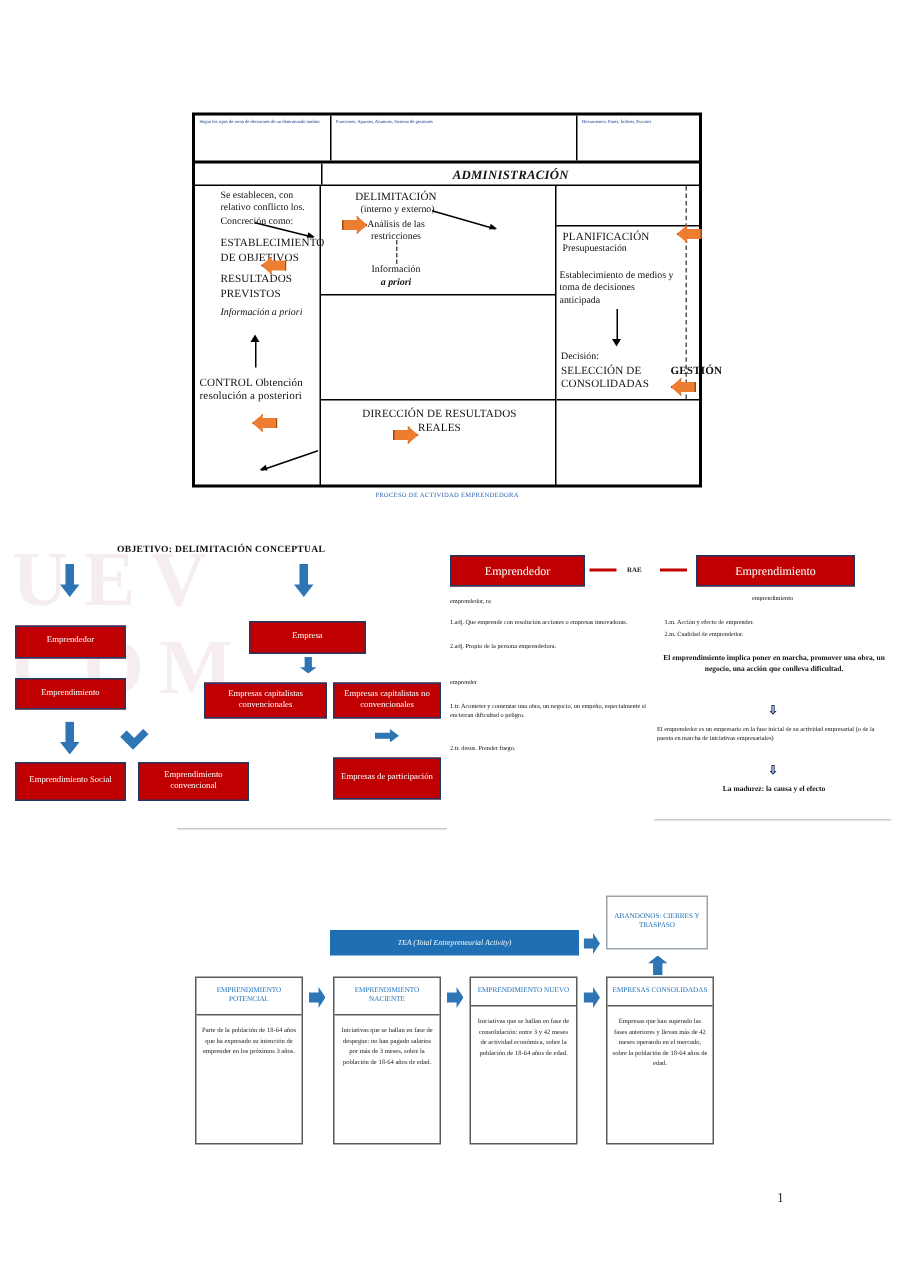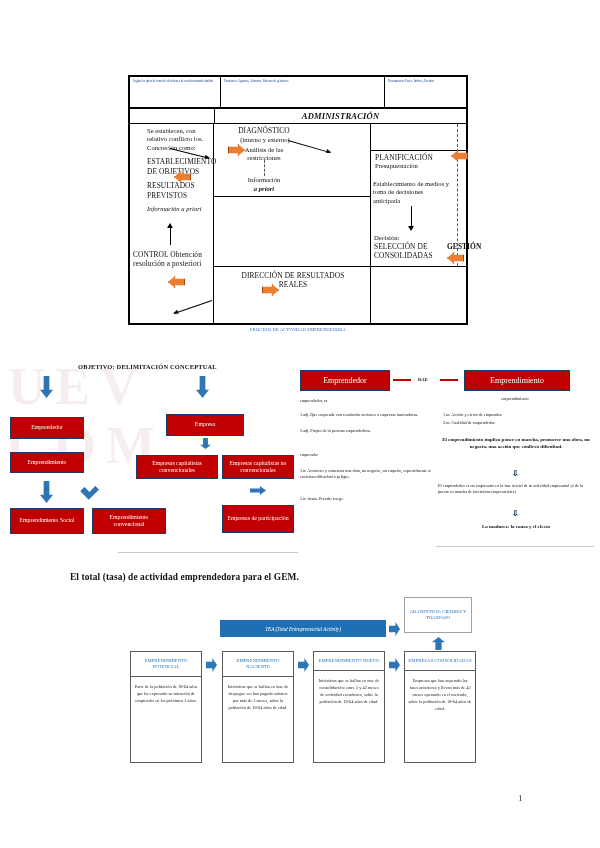--- a/index.html
+++ b/index.html
@@ -142,21 +142,21 @@
         <div class="tx big" style="position:absolute;left:3px;top:126px;width:78px;">CONTROL Obtención resolución a posteriori</div>
         <div class="opin l" style="left:44px;top:47px;">
             <i></i>
           </div>
         <div class="opin l" style="left:38px;top:152px;">
             <i></i>
           </div>
       </div>
 
       <div class="col-m">
-        <div class="tx big ctr" style="position:absolute;left:8px;top:2px;width:84px;">DIAGNÓSTICO</div>
+        <div class="tx big ctr" style="position:absolute;left:8px;top:2px;width:84px;">DELIMITACIÓN</div>
         <div class="tx ctr" style="position:absolute;left:6px;top:12px;width:90px;">(interno y externo)</div>
         <div class="tx ctr" style="position:absolute;left:14px;top:22px;width:72px;">Análisis de las restricciones</div>
         <div class="tx ctr" style="position:absolute;left:14px;top:52px;width:72px;">Información</div>
         <div class="tx ctr it" style="position:absolute;left:14px;top:61px;width:72px;font-weight:bold;">a priori</div>
         <div class="vdash" style="left:50px;top:36px;height:16px;"></div>
         <div class="hline" style="top:72px;left:0;right:0;"></div>
 
 
         <div class="hline" style="top:142px;left:0;right:0;"></div>
         <div class="tx big ctr" style="position:absolute;left:20px;top:147px;width:118px;">DIRECCIÓN DE RESULTADOS REALES</div>
@@ -239,21 +239,20 @@
   <div class="dfn" style="left:443px;top:412px;width:148px;">1.m. Acción y efecto de emprender.</div>
   <div class="dfn" style="left:443px;top:420px;width:148px;">2.m. Cualidad de emprendedor.</div>
   <div class="dfn c" style="left:440px;top:436px;width:152px;font-weight:bold;font-size:5px;line-height:1.4;">El emprendimiento implica poner en marcha, promover una obra, un negocio, una acción que conlleva dificultad.</div>
   <div class="dnarr" style="left:512px;top:470px;">⇩</div>
   <div class="dfn" style="left:438px;top:483px;width:156px;">El emprendedor es un empresario en la fase inicial de su actividad empresarial (o de la puesta en marcha de iniciativas empresariales)</div>
   <div class="dnarr" style="left:512px;top:510px;">⇩</div>
   <div class="dfn c" style="left:440px;top:524px;width:152px;font-weight:bold;font-size:5px;">La madurez: la causa y el efecto</div>
   <div class="rule" style="left:436px;top:546px;width:158px;"></div>
 
   <div id="sec3"></div>
-  <div class="s3title">El total (tasa) de actividad emprendedora para el GEM.</div>
 
   <div class="abbox" style="left:404px;top:597px;width:68px;height:36px;">ABANDONOS: CIERRES Y TRASPASO</div>
 
   <div class="teabar" style="left:220px;top:620px;width:166px;height:17px;">TEA (Total Entrepreneurial Activity)</div>
   <div class="sarrow" style="left:389px;top:622px;width:11px;height:14px;"></div>
   <div class="sarrow up" style="left:432px;top:637px;width:13px;height:13px;"></div>
 
   <div class="gcard" style="left:130px;top:651px;width:72px;height:112px;">
     <div class="gh">EMPRENDIMIENTO POTENCIAL</div>
     <div class="gb">Parte de la población de 18-64 años que ha expresado su intención de emprender en los próximos 3 años.</div>

